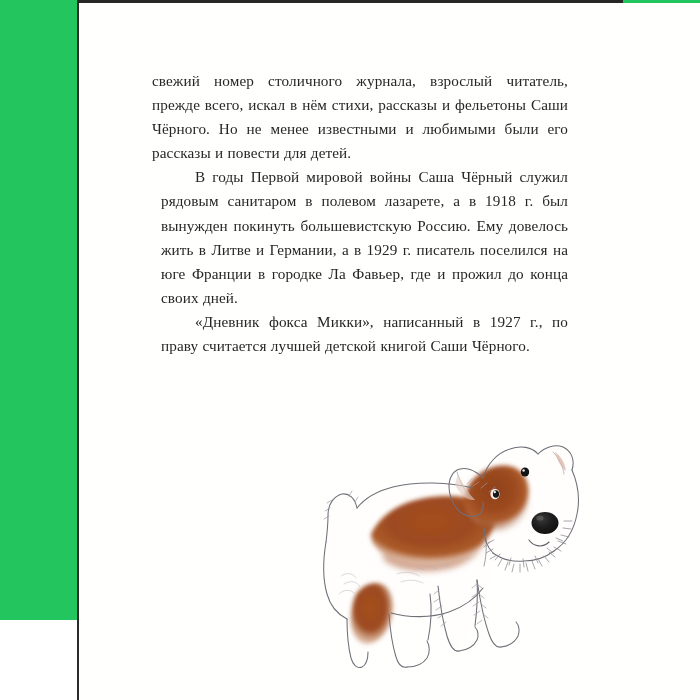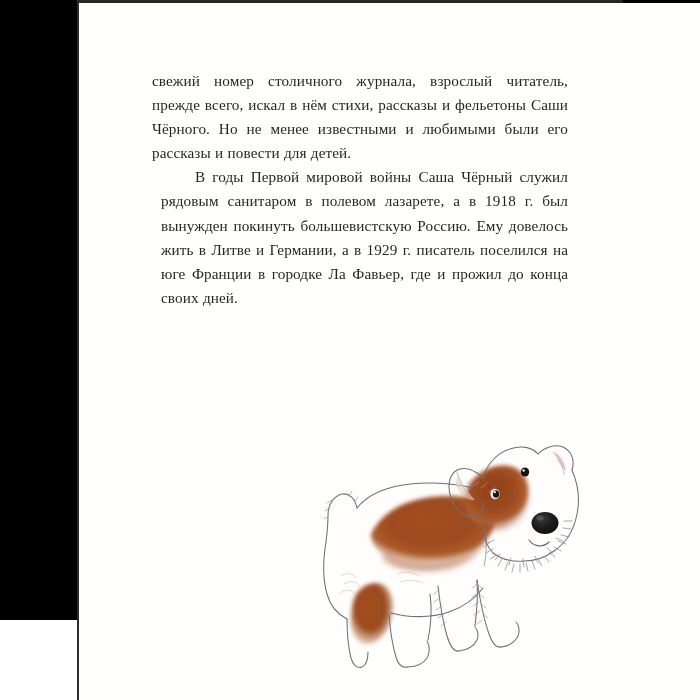--- a/index.html
+++ b/index.html
@@ -13,21 +13,21 @@
     overflow: hidden;
     font-family: "Liberation Serif", "DejaVu Serif", serif;
     position: relative;
   }
 
   #page-scan {
     position: absolute;
     left: 0; top: 0;
     width: 700px;
     height: 620px;
-    background: #000000;
+    background: #22c55e;
   }
 
   
   #scan-top-edge {
     position: absolute;
     left: 78px; top: 0;
     width: 545px;
     height: 3px;
     background: #262626;
   }
@@ -93,20 +93,21 @@
 <div id="page-scan">
 
   <div id="scan-top-edge"></div>
   <div id="scan-spine-edge"></div>
 
   <div id="page-body">
 
     <div id="text-block">
       <p class="para">свежий номер столичного журнала, взрослый читатель, прежде всего, искал в нём стихи, рассказы и фельетоны Саши Чёрного. Но не менее известными и любимыми были его рассказы и повести для детей.</p>
       <p class="para indented">В годы Первой мировой войны Саша Чёрный служил рядовым санитаром в полевом лазарете, а в 1918 г. был вынужден покинуть большевистскую Россию. Ему довелось жить в Литве и Германии, а в 1929 г. писатель поселился на юге Франции в городке Ла Фавьер, где и прожил до конца своих дней.</p>
+      <p class="para indented">«Дневник фокса Микки», написанный в 1927 г., по праву считается лучшей детской книгой Саши Чёрного.</p>
     </div>
 
     <div id="illustration">
       <svg viewBox="0 0 300 290" xmlns="http://www.w3.org/2000/svg">
         <defs>
           <radialGradient id="gBack" cx="48%" cy="38%" r="62%">
             <stop offset="0%" stop-color="#a54e1f"></stop>
             <stop offset="52%" stop-color="#9d4a20"></stop>
             <stop offset="82%" stop-color="#ab5b2a"></stop>
             <stop offset="100%" stop-color="#c78b64" stop-opacity="0.45"></stop>

